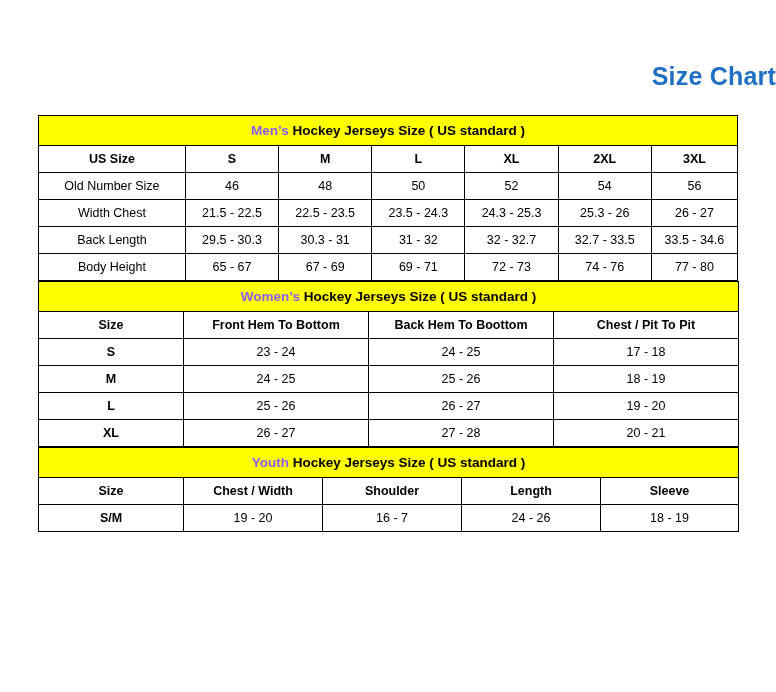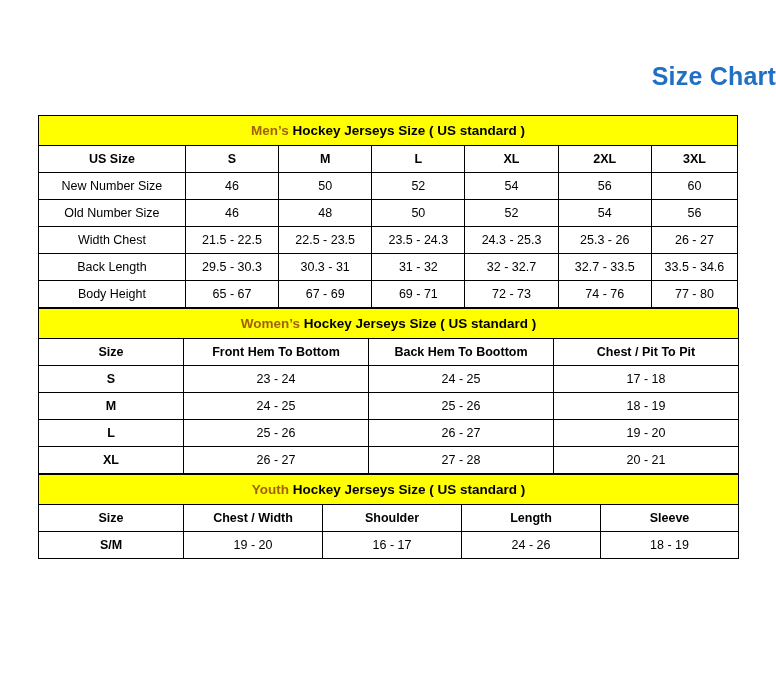--- a/index.html
+++ b/index.html
@@ -47,21 +47,21 @@
     height: 26px;
     font-weight: normal;
   }
   .section-head td {
     background: #ffff00;
     font-weight: bold;
     font-size: 13.5px;
     height: 29px;
   }
   .section-head .accent {
-    color: #a16207;
+    color: #8b5cf6;
   }
   .colhead td {
     font-weight: bold;
   }
   .rowlabel {
     font-weight: normal;
   }
   .bold {
     font-weight: bold;
   }
@@ -90,29 +90,20 @@
           <td colspan="7"><span class="accent">Men’s</span><span> Hockey Jerseys Size ( US standard )</span></td>
         </tr>
         <tr class="colhead">
           <td>US Size</td>
           <td>S</td>
           <td>M</td>
           <td>L</td>
           <td>XL</td>
           <td>2XL</td>
           <td>3XL</td>
-        </tr>
-        <tr>
-          <td class="rowlabel">New Number Size</td>
-          <td>46</td>
-          <td>50</td>
-          <td>52</td>
-          <td>54</td>
-          <td>56</td>
-          <td>60</td>
         </tr>
         <tr>
           <td class="rowlabel">Old Number Size</td>
           <td>46</td>
           <td>48</td>
           <td>50</td>
           <td>52</td>
           <td>54</td>
           <td>56</td>
         </tr>
@@ -205,21 +196,21 @@
         <tr class="colhead">
           <td>Size</td>
           <td>Chest / Width</td>
           <td>Shoulder</td>
           <td>Length</td>
           <td>Sleeve</td>
         </tr>
         <tr>
           <td class="bold">S/M</td>
           <td>19 - 20</td>
-          <td>16 - 17</td>
+          <td>16 - 7</td>
           <td>24 - 26</td>
           <td>18 - 19</td>
         </tr>
       </tbody>
     </table>
 
   </div>
 </div>
 
 </body></html>

